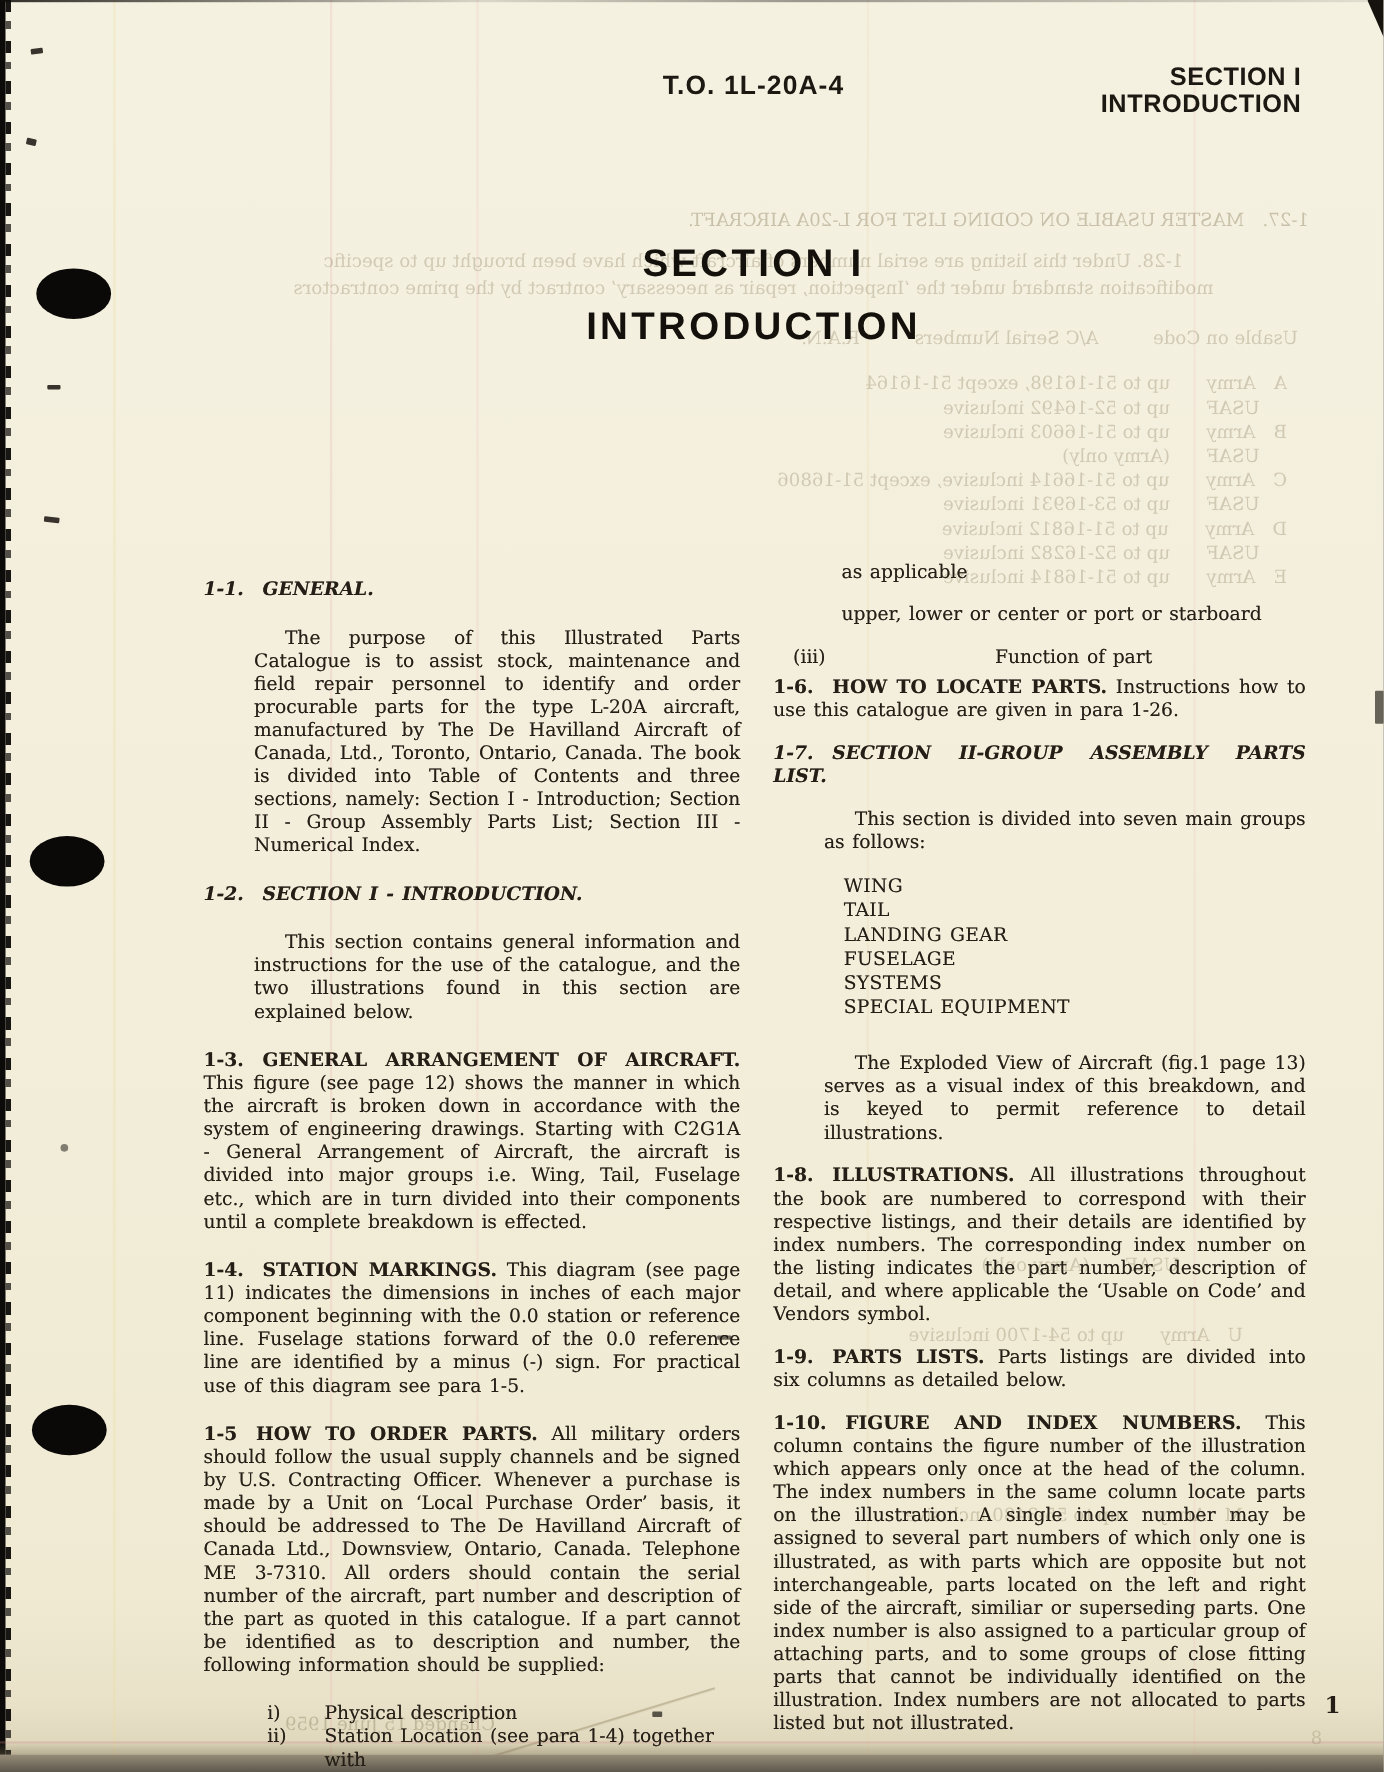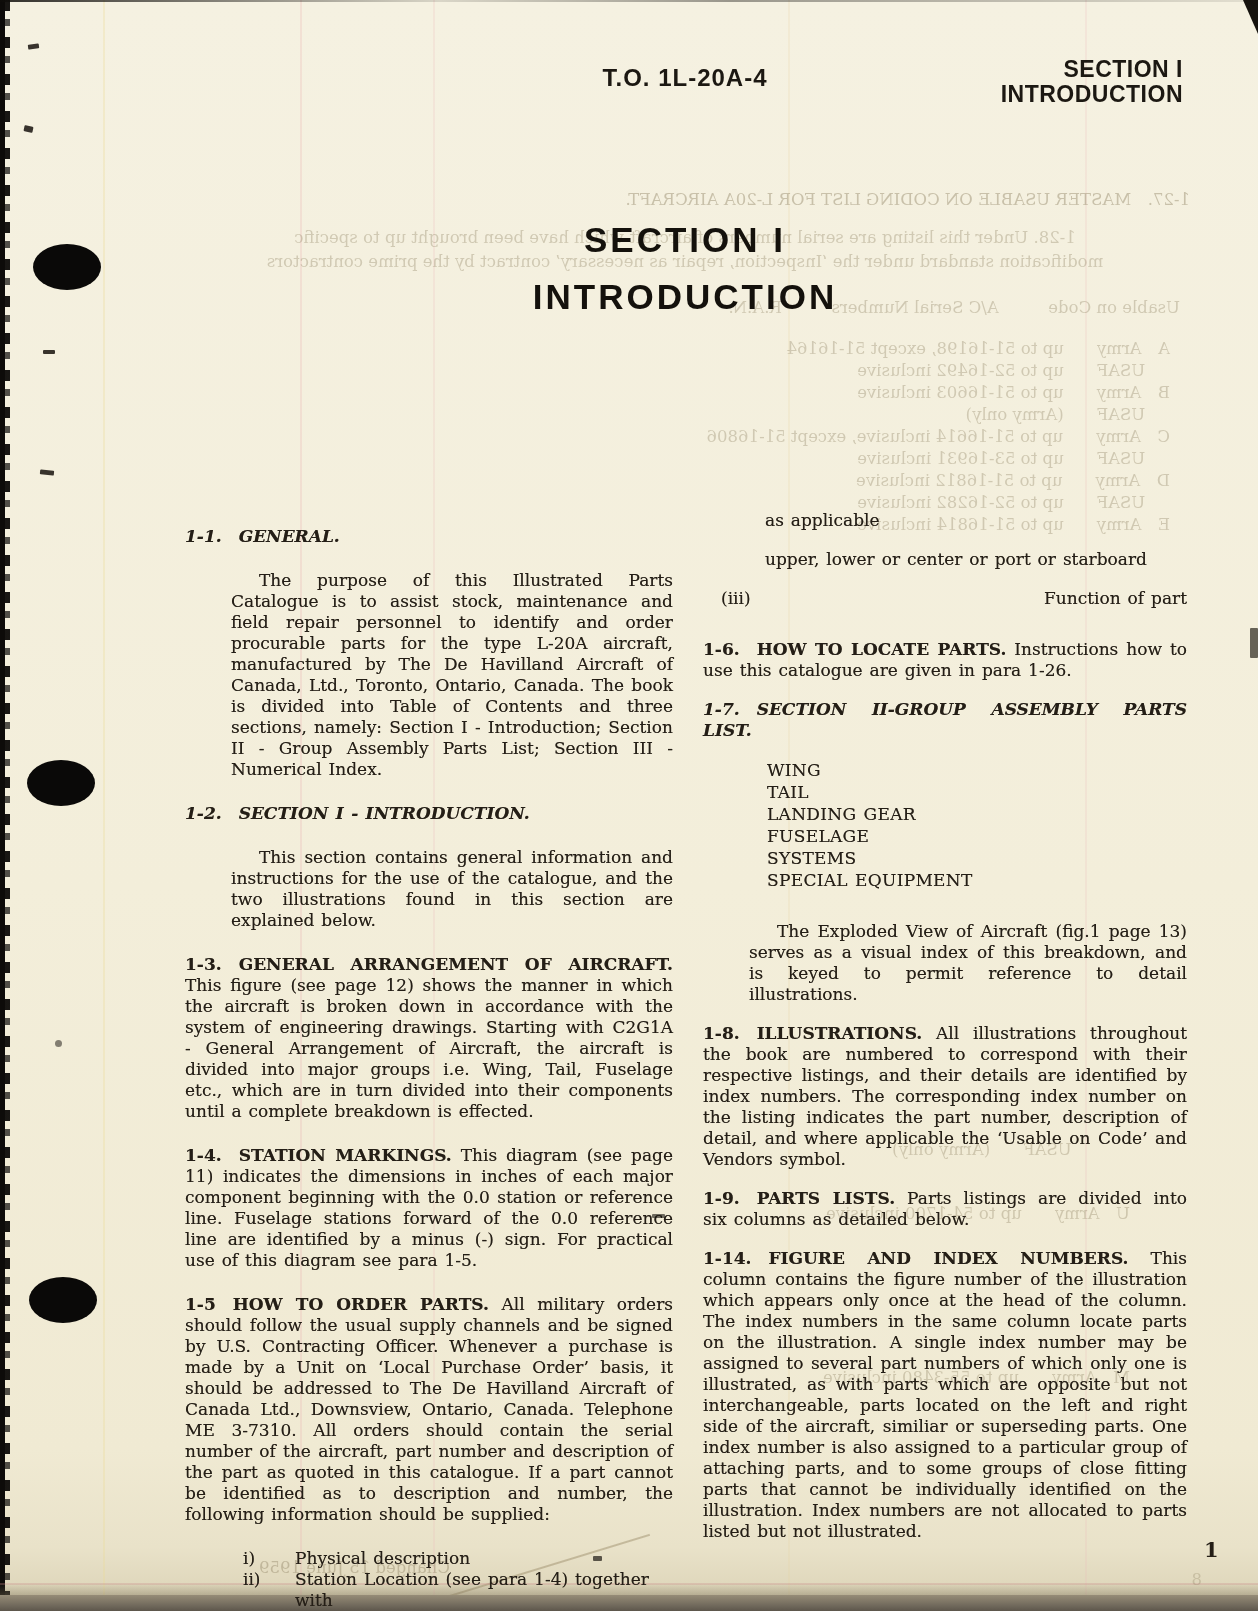--- a/index.html
+++ b/index.html
@@ -44,21 +44,21 @@
   .col-left{left:185px;top:526px;width:488px;}
   .col-right{left:703px;top:510px;width:484px;}
   .col p{margin:0 0 23px;}
   .col-right p{margin:0 0 18px;}
   .h{font-weight:bold;font-style:italic;}
   .rh{font-weight:bold;}
   p.indent{text-indent:28px;margin-left:46px;}
   .ol1{position:relative;padding-left:110px;text-align:left;}
   .ol1 .mk{position:absolute;left:58px;}
   .cont{padding-left:62px;text-align:left;margin:0;}
-  .item3{position:relative;padding-left:62px;text-align:right;margin:0 0 30px;}
+  .item3{position:relative;padding-left:62px;text-align:center;margin:0 0 6px;}
   .item3 .mk{position:absolute;left:18px;}
   .groups{padding-left:64px;line-height:22px;letter-spacing:.3px;margin:0 0 30px;text-align:left;}
   .pgnum{position:absolute;left:1204px;top:1537px;z-index:2;font-weight:bold;font-size:21px;}
 </style>
 </head>
 <body>
 
 <div class="page">
 
   <div class="streak" style="left:103px;width:2px;background:rgba(235,220,150,.30);"></div>
@@ -117,34 +117,35 @@
   <div class="col col-right">
     <p class="cont">as applicable</p>
     <p class="cont">upper, lower or center or port or starboard</p>
     <div class="item3">
       <span class="mk">(iii)</span>
       <span>Function of part</span>
     </div>
     <p><span class="rh">1-6.  HOW TO LOCATE PARTS.</span>
       <span>Instructions how to use this catalogue are given in para 1-26.</span></p>
     <p class="h">1-7.  SECTION II-GROUP ASSEMBLY PARTS LIST.</p>
+    <p class="indent">This section is divided into seven main groups as follows:</p>
     <div class="groups">
       <div>WING</div>
       <div>TAIL</div>
       <div>LANDING GEAR</div>
       <div>FUSELAGE</div>
       <div>SYSTEMS</div>
       <div>SPECIAL EQUIPMENT</div>
     </div>
     <p class="indent">The Exploded View of Aircraft (fig.1 page 13) serves as a visual index of this breakdown, and is keyed to permit reference to detail illustrations.</p>
     <p><span class="rh">1-8.  ILLUSTRATIONS.</span>
       <span>All illustrations throughout the book are numbered to correspond with their respective listings, and their details are identified by index numbers.  The corresponding index number on the listing indicates the part number, description of detail, and where applicable the ‘Usable on Code’ and Vendors symbol.</span></p>
     <p><span class="rh">1-9.  PARTS LISTS.</span>
       <span>Parts listings are divided into six columns as detailed below.</span></p>
-    <p><span class="rh">1-14.  FIGURE AND INDEX NUMBERS.</span>
+    <p><span class="rh">1-10.  FIGURE AND INDEX NUMBERS.</span>
       <span>This column contains the figure number of the illustration which appears only once at the head of the column.  The index numbers in the same column locate parts on the illustration.  A single index number may be assigned to several part numbers of which only one is illustrated, as with parts which are opposite but not interchangeable, parts located on the left and right side of the aircraft, similiar or superseding parts.  One index number is also assigned to a particular group of attaching parts, and to some groups of close fitting parts that cannot be individually identified on the illustration.  Index numbers are not allocated to parts listed but not illustrated.</span></p>
   </div>
 
   <div class="pgnum">1</div>
 
   <div class="hole" style="left:33px;top:244px;"></div>
   <div class="hole" style="left:27px;top:760px;"></div>
   <div class="hole" style="left:29px;top:1277px;"></div>
 
   <div class="edge-left-a"></div>

